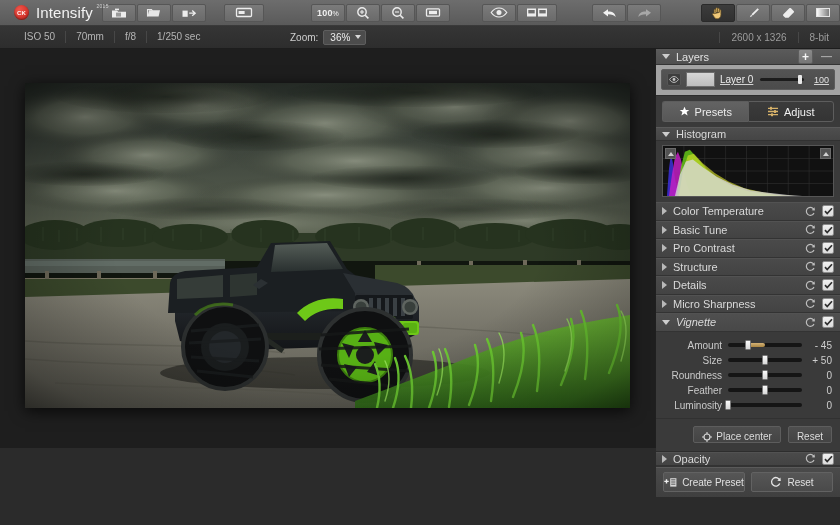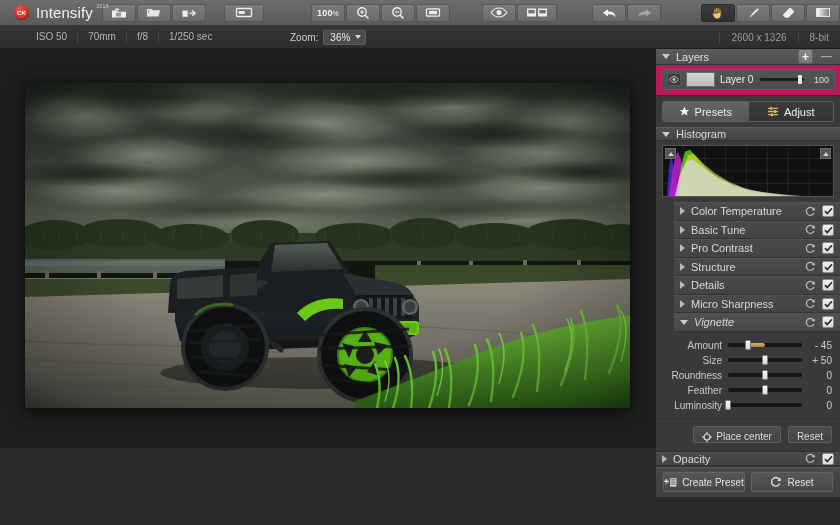--- a/index.html
+++ b/index.html
@@ -67,21 +67,21 @@
     border-bottom: 1px solid #1d1d1d;
     display: flex; align-items: center;
     color: #b4b4b4; font-size: 10px;
     position: relative;
   }
   .exif { display: flex; align-items: center; }
   .exif span {
     padding: 0 10px; border-right: 1px solid #474747;
     line-height: 12px; white-space: nowrap;
   }
-  .exif span:first-child { padding-left: 24px; margin-left: 12px; }
+  .exif span:first-child { padding-left: 24px; }
   .exif span:last-child { border-right: none; padding-right: 14px; }
 
   .zoomctl {
     position: absolute; left: 290px; display: flex; align-items: center; gap: 5px;
   }
   .zoomctl .lbl { color: #cfcfcf; font-size: 10px; }
   .zoom-pill {
     background: #4c4c4c; border: 1px solid #5e5e5e; border-radius: 2px;
     padding: 1px 4px 1px 6px; display: flex; align-items: center; gap: 5px;
     color: #ececec; font-size: 10px; cursor: pointer;
@@ -132,21 +132,21 @@
   .sec-title { color:#e2e2e2; font-size:11px; flex:1; }
   .sq-btn {
     width:15px;height:15px;border-radius:2px;
     background: linear-gradient(#8a8a8a,#767676); border:1px solid #5d5d5d;
     display:flex;align-items:center;justify-content:center;
     color:#f5f5f5; font-size:12px; line-height:1; cursor:pointer; font-weight:bold;
   }
   .sq-btn.flat { background:transparent; border:none; color:#a8a8a8; font-size:11px; }
 
   
-  .layers-body { background:#be185d; padding:4px 5px 5px; border-bottom:1px solid #2e2e2e; }
+  .layers-body { background:#a3a3a3; padding:4px 5px 5px; border-bottom:1px solid #2e2e2e;text-decoration:underline; }
   .layer-row {
     height:21px; background: linear-gradient(#545454,#4b4b4b);
     border:1px solid #5c5c5c; border-radius:2px;
     display:flex; align-items:center; gap:5px; padding:0 5px; cursor:pointer;
   }
   .eye-box {
     width:14px;height:13px;border-radius:2px;background:#3d3d3d;border:1px solid #565656;
     display:flex;align-items:center;justify-content:center; cursor:pointer;
   }
   .layer-thumb { width:29px;height:15px;background:linear-gradient(#d6d6d6,#bdbdbd);border:1px solid #6e6e6e; }
@@ -170,21 +170,21 @@
     background: linear-gradient(#4e4e4e,#454545); border-top:1px solid #5a5a5a; border-bottom:1px solid #313131;
   }
   .hist-head .sec-title { font-size:11px; color:#d8d8d8; }
   .hist-wrap { padding:4px 6px 5px; background:#3a3a3a; }
   .hist-box { position:relative; height:52px; background:#111; border:1px solid #565656; overflow:hidden; }
   .clip { position:absolute; top:2px; width:11px; height:11px; background:#525252; border:1px solid #6a6a6a; display:flex;align-items:center;justify-content:center; cursor:pointer;}
   .clip.l { left:2px; } .clip.r { right:2px; }
   .clip i { width:0;height:0;border-left:3px solid transparent;border-right:3px solid transparent;border-bottom:4px solid #d0d0d0; }
 
   
-  .adj-list { background:#3a3a3a;padding-left:18px; }
+  .adj-list { background:#3a3a3a; }
   .adj-row {
     height:18.5px; display:flex; align-items:center; gap:6px; padding:0 6px;
     background: linear-gradient(#4a4a4a,#434343);
     border-bottom:1px solid #333; border-top:1px solid #525252;
     cursor:pointer;
   }
   .adj-row.open { background: linear-gradient(#4f4f4f,#484848); font-style: italic; }
   .adj-name { flex:1; color:#d9d9d9; font-size:11px; }
   .icon-reset { color:#b9b9b9; cursor:pointer; display:flex; }
   .chk {

